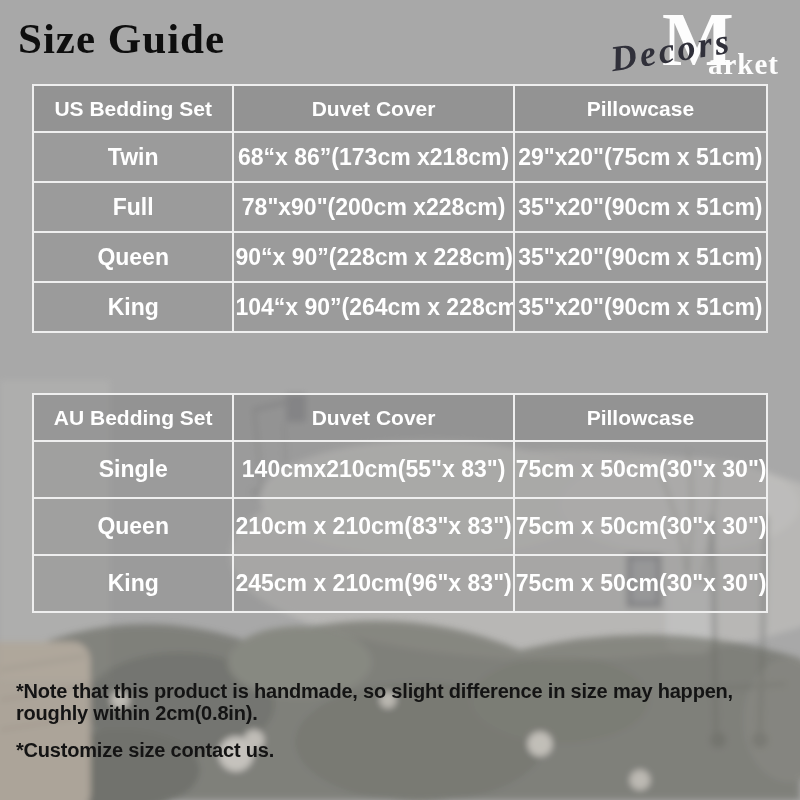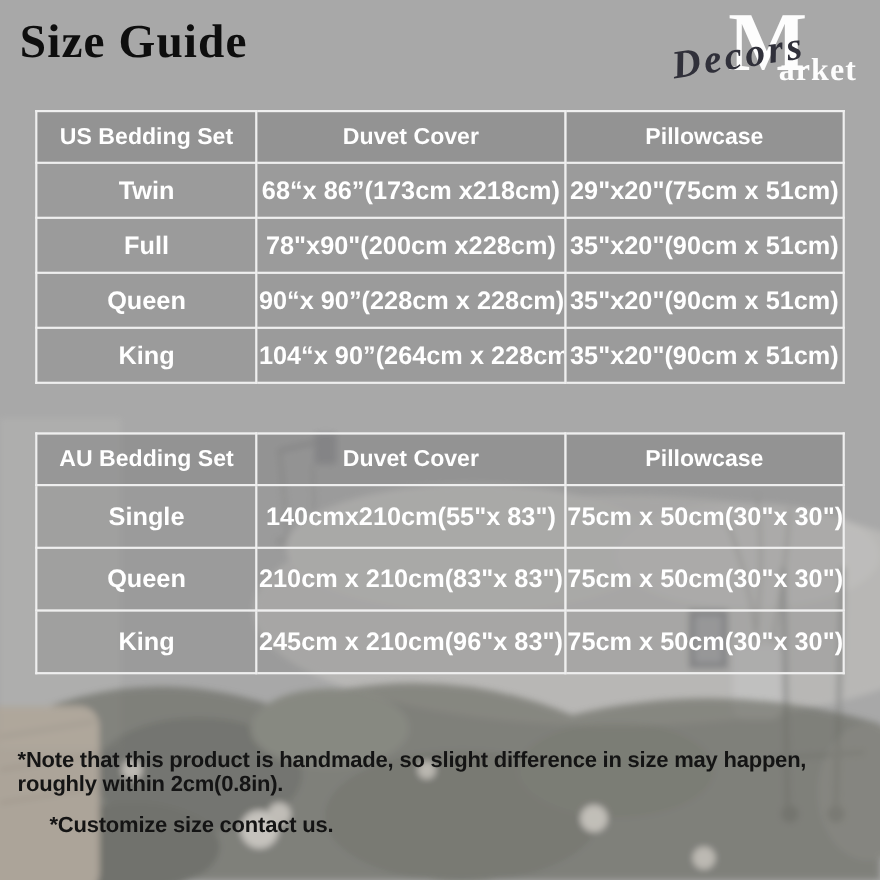--- a/index.html
+++ b/index.html
@@ -32,39 +32,39 @@
     position:absolute;left:98px;top:42px;
     font-family:"Liberation Serif",serif;font-weight:700;
     font-size:29px;color:#fdfdfd;letter-spacing:1px;
   }
 
   
   .size-table{
     position:absolute;left:32px;width:736px;
     border-collapse:collapse;table-layout:fixed;
   }
-  .size-table.t1{top:100px;}
+  .size-table.t1{top:84px;}
   .size-table.t2{top:393px;}
   .size-table th,.size-table td{
     border:2px solid #efefef;
     color:#ffffff;font-weight:700;text-align:center;vertical-align:middle;
     overflow:hidden;white-space:nowrap;
   }
   .size-table th{height:43px;font-size:21px;background:rgba(108,108,108,0.34);}
   .size-table td{font-size:23px;background:rgba(118,118,118,0.26);}
   .t1 td{height:46px;}
   .t2 td{height:53px;}
 
   
   .notes{
     position:absolute;left:16px;top:680px;width:744px;
     color:#141414;font-weight:700;font-size:20px;line-height:1.1;
     letter-spacing:-0.2px;
   }
-  .note-2{margin-top:15px;margin-left:29px;}
+  .note-2{margin-top:15px;}
 </style>
 </head>
 <body>
 
 <div class="canvas">
 
   <svg class="photo" width="800" height="800" viewBox="0 0 800 800" aria-hidden="true">
     <defs>
       <filter id="soft" x="-20%" y="-20%" width="140%" height="140%">
         <feGaussianBlur stdDeviation="3"></feGaussianBlur>

